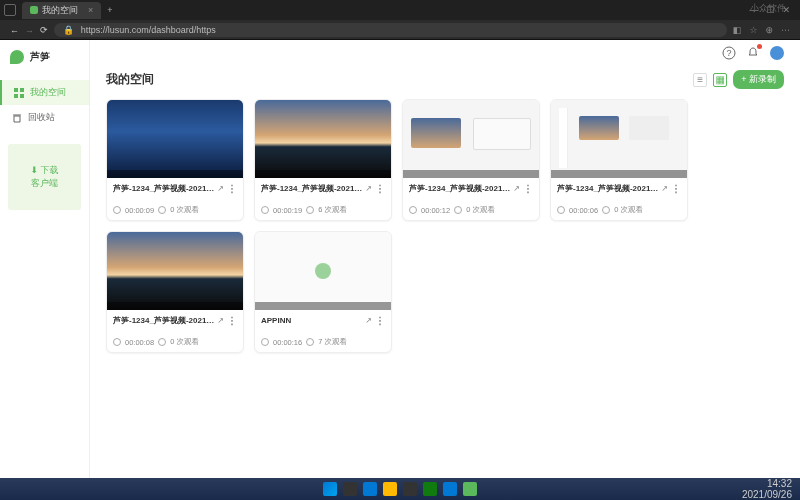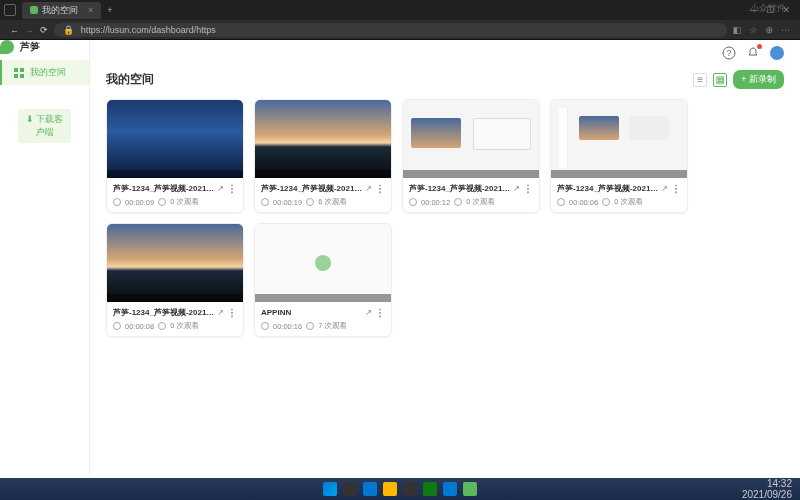--- a/index.html
+++ b/index.html
@@ -11,28 +11,28 @@
 .tab .fav{width:8px;height:8px;background:#5cb85c;border-radius:2px}
 .tab .x{color:#888;margin-left:6px}
 .newtab{margin-left:6px;color:#aaa}
 .wmax{margin-left:auto;display:flex;gap:8px;color:#888;padding-right:6px}
 .urlbar{display:flex;align-items:center;height:20px;gap:6px;padding:0 10px;font-size:9px;background:#2b2b2b;border-bottom:1px solid #111}
 .urlfield{flex:1;background:#3a3a3a;border-radius:10px;padding:2px 10px;color:#bbb;display:flex;align-items:center;gap:6px}
 .urlicons{display:flex;gap:8px;color:#888}
 
 .app{background:#fff;height:calc(500px - 40px - 22px);display:flex;position:relative}
 .sidebar{width:90px;border-right:1px solid #eee;display:flex;flex-direction:column}
-.logo{display:flex;align-items:center;gap:6px;}
+.logo{display:flex;align-items:center;gap:6px;padding:10px}
 .logo-ico{width:14px;height:14px;background:#5cb85c;border-radius:50% 50% 50% 0}
 .logo-txt{font-weight:600;color:#333}
 .nav{padding:6px 0;font-size:9px}
 .nav-item{padding:6px 12px;display:flex;align-items:center;gap:6px;color:#666;cursor:pointer}
 .nav-item.active{background:#f0f8e8;color:#5cb85c;border-left:2px solid #5cb85c}
 .nav-ico{width:10px;height:10px;display:inline-block}
-.dlbtn{margin-top:auto;margin:18px;background:#eef6e6;color:#5cb85c;border-radius:3px;text-align:center;padding:4px;font-size:9px;cursor:pointer}
+.dlbtn{margin-top:auto;margin:8px;background:#eef6e6;color:#5cb85c;border-radius:3px;text-align:center;padding:20px;font-size:9px;cursor:pointer}
 .main{flex:1;padding:10px 16px;overflow:hidden;position:relative}
 .topbar{display:flex;align-items:center;position:absolute;right:16px;top:6px;gap:10px;color:#666}
 .topbar .badge{position:relative}
 .topbar .badge::after{content:"";position:absolute;top:-2px;right:-2px;width:5px;height:5px;background:#e74c3c;border-radius:50%}
 .avatar{width:14px;height:14px;background:#4a90d9;border-radius:50%}
 .hdr{display:flex;align-items:center;margin-top:20px}
 .hdr h1{font-size:12px;font-weight:600}
 .hdr .right{margin-left:auto;display:flex;align-items:center;gap:6px}
 .viewbtn{width:14px;height:14px;border:1px solid #ddd;border-radius:2px;display:flex;align-items:center;justify-content:center;color:#888;cursor:pointer}
 .viewbtn.active{border-color:#5cb85c;color:#5cb85c}
@@ -49,21 +49,21 @@
 .thumb.ui2::before{content:"";position:absolute;left:8px;top:8px;width:8px;height:60px;background:#fff;border-right:1px solid #eee}
 .thumb.ui2::after{content:"";position:absolute;left:28px;top:16px;width:40px;height:24px;background:linear-gradient(#4a6a9a,#d4a574);border-radius:2px;box-shadow:50px 0 0 #eee}
 .thumb.blank{background:#fafafa}
 .thumb.blank::after{content:"";position:absolute;left:50%;top:50%;width:16px;height:16px;margin:-8px;background:#5cb85c;border-radius:50%;opacity:.6}
 .thumb .bar{position:absolute;bottom:0;left:0;right:0;height:8px;background:rgba(0,0,0,.4)}
 .card-body{padding:5px 6px}
 .title-row{display:flex;align-items:center;gap:3px}
 .vtitle{flex:1;font-size:8px;font-weight:600;color:#333;white-space:nowrap;overflow:hidden;text-overflow:ellipsis}
 .share{color:#888;font-size:8px}
 .more{color:#888;font-weight:700;cursor:pointer}
-.meta{display:flex;align-items:center;gap:4px;margin-top:3px;font-size:7.5px;color:#888}
+.meta{display:flex;align-items:center;gap:4px;margin-top:11px;font-size:7.5px;color:#888}
 .meta .ico{width:8px;height:8px;border:1px solid #aaa;border-radius:50%}
 
 .taskbar{position:absolute;bottom:0;left:0;right:0;height:22px;background:linear-gradient(#2a3a5a,#1a2a4a);display:flex;align-items:center;justify-content:center;gap:6px}
 .taskbar .ti{width:14px;height:14px;border-radius:2px}
 .taskbar .win{background:linear-gradient(135deg,#0078d4,#00a4ef)}
 .taskbar .tm1{background:#333}
 .taskbar .tm2{background:#0078d4}
 .taskbar .tm3{background:#ffb900}
 .taskbar .tm4{background:#107c10}
 .taskbar .tm5{background:#5cb85c}
@@ -119,20 +119,28 @@
         <span class="nav-ico">
           <svg viewBox="0 0 10 10" width="10" height="10">
               <rect x="0" y="0" width="4" height="4" fill="currentColor"></rect>
               <rect x="6" y="0" width="4" height="4" fill="currentColor"></rect>
               <rect x="0" y="6" width="4" height="4" fill="currentColor"></rect>
               <rect x="6" y="6" width="4" height="4" fill="currentColor"></rect>
             </svg>
         </span>
         <span>我的空间</span>
       </div>
+      <div class="nav-item">
+        <span class="nav-ico">
+          <svg viewBox="0 0 10 10" width="10" height="10">
+              <path d="M2 3h6v6H2z M1 2h8" stroke="currentColor" fill="none" stroke-width="1"></path>
+            </svg>
+        </span>
+        <span>回收站</span>
+      </div>
     </div>
     <div class="dlbtn">
       <span>⬇</span>
       <span>下载客户端</span>
     </div>
   </div>
 
   <div class="main">
     <div class="topbar">
       <span>

